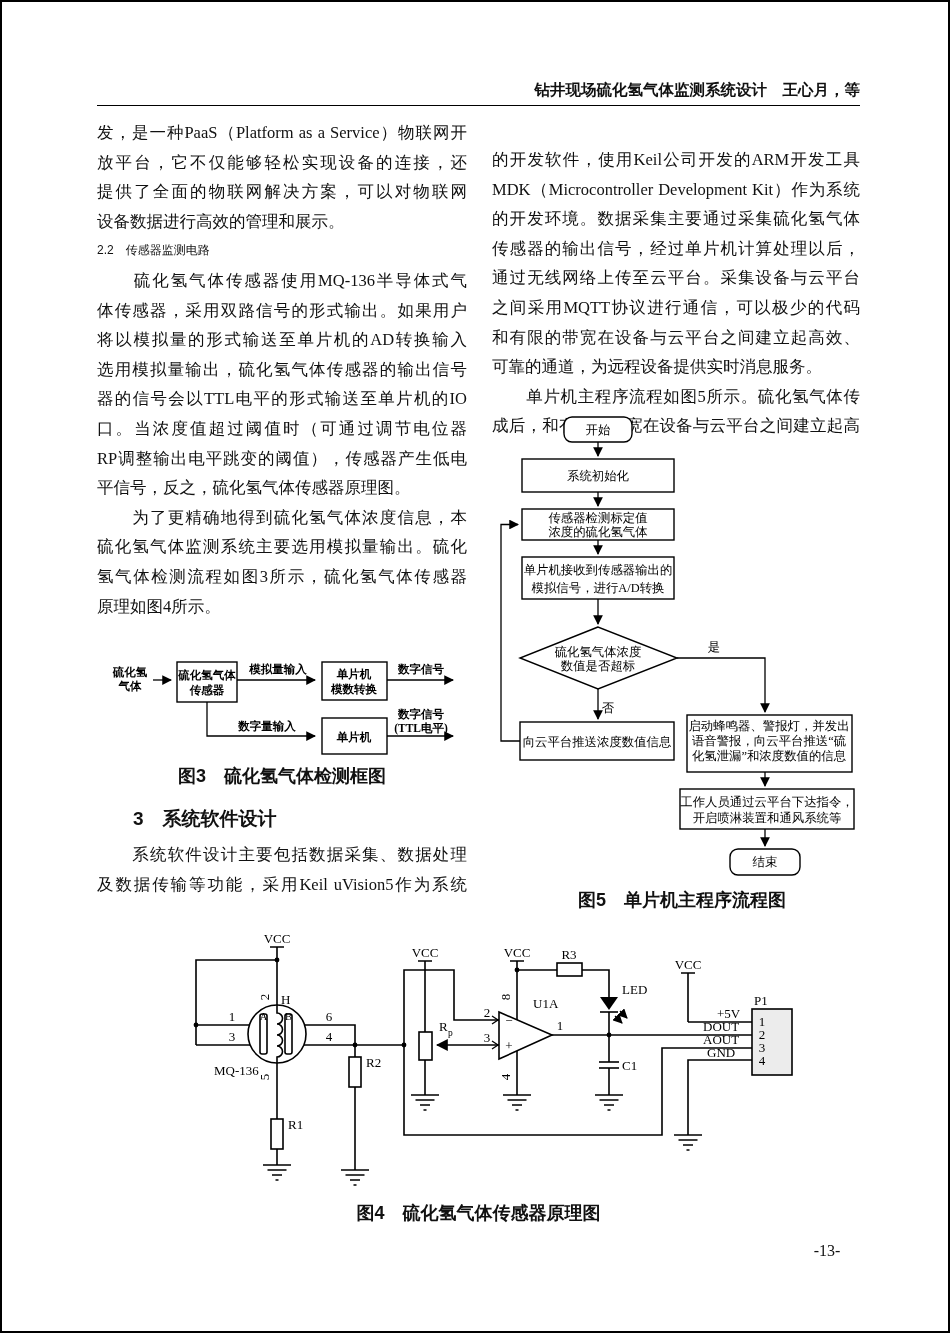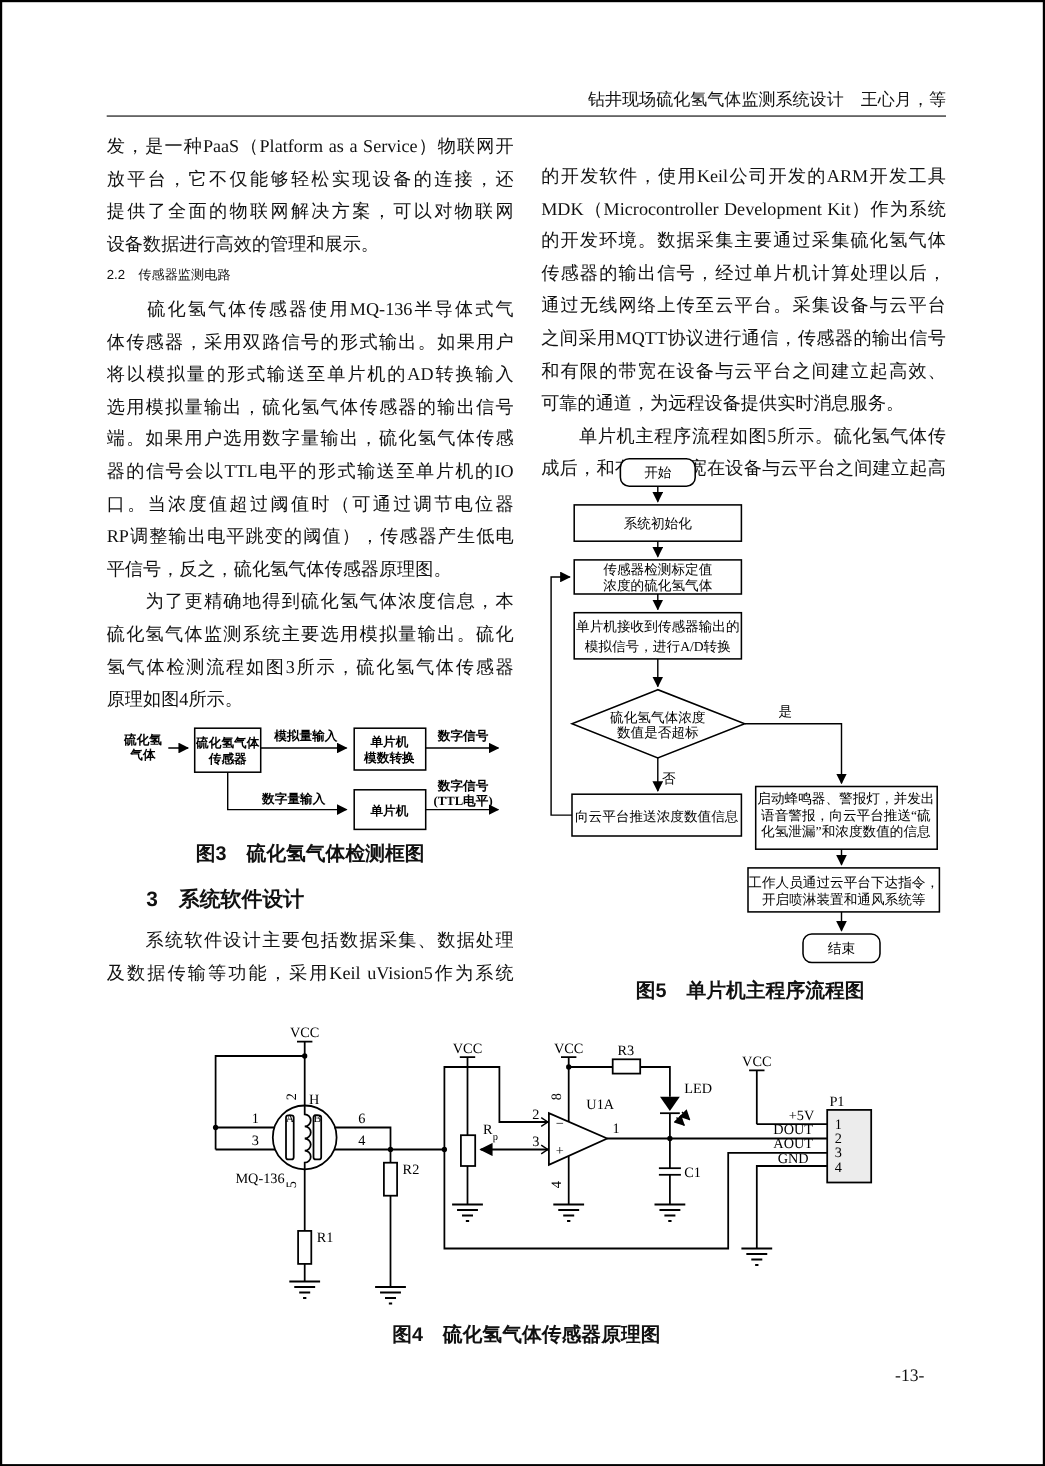--- a/index.html
+++ b/index.html
@@ -1,20 +1,20 @@
 <!DOCTYPE html>
 <html><head>
 <meta charset="utf-8">
 <style>
   html,body{margin:0;padding:0;background:#888;}
   .page{position:relative;width:950px;height:1333px;background:#fff;margin:0 auto;
         border:2px solid #000;box-sizing:border-box;overflow:hidden;
         font-family:"Liberation Serif","DejaVu Serif",serif;color:#111;}
   .hdr{position:absolute;top:78px;left:95px;width:763px;text-align:right;
-       font-family:"Liberation Sans","DejaVu Sans",sans-serif;font-weight:normal;font-size:15.5px;}
+       font-family:"Liberation Sans","DejaVu Sans",sans-serif;font-weight:bold;font-size:15.5px;}
   .hdr-rule{position:absolute;top:103px;left:95px;width:763px;border-top:1.6px solid #000;}
   .col{position:absolute;width:370px;}
   .tline{height:29.6px;line-height:29.6px;font-size:16.5px;overflow:hidden;white-space:nowrap;}
   .just{text-align:justify;text-align-last:justify;white-space:normal;}
   .hline{font-family:"Liberation Sans","DejaVu Sans",sans-serif;font-weight:normal;font-size:12px;}
   .sec-h{position:absolute;left:95px;top:800px;width:370px;height:34px;line-height:34px;
          font-family:"Liberation Sans","DejaVu Sans",sans-serif;font-weight:bold;font-size:19px;margin-left:36px;}
   .cap{position:absolute;text-align:center;font-family:"Liberation Sans","DejaVu Sans",sans-serif;
        font-weight:bold;font-size:18px;}
   .pageno{position:absolute;top:1240px;left:795px;width:60px;text-align:center;font-size:16px;}
@@ -40,37 +40,36 @@
   <div class="col" style="left:95px;top:116px;" id="leftcol">
       <div class="tline just">发，是一种PaaS（Platform as a Service）物联网开</div>
       <div class="tline just">放平台，它不仅能够轻松实现设备的连接，还</div>
       <div class="tline just">提供了全面的物联网解决方案，可以对物联网</div>
       <div class="tline">设备数据进行高效的管理和展示。</div>
       <div class="tline hline">2.2　传感器监测电路</div>
       <div class="tline just">　　硫化氢气体传感器使用MQ-136半导体式气</div>
       <div class="tline just">体传感器，采用双路信号的形式输出。如果用户</div>
       <div class="tline just">将以模拟量的形式输送至单片机的AD转换输入</div>
       <div class="tline just">选用模拟量输出，硫化氢气体传感器的输出信号</div>
-      <div class="tline just">端。如果用户选用数字量输出，硫化氢气体传感</div>
       <div class="tline just">器的信号会以TTL电平的形式输送至单片机的IO</div>
       <div class="tline just">口。当浓度值超过阈值时（可通过调节电位器</div>
       <div class="tline just">RP调整输出电平跳变的阈值），传感器产生低电</div>
       <div class="tline">平信号，反之，硫化氢气体传感器原理图。</div>
       <div class="tline just">　　为了更精确地得到硫化氢气体浓度信息，本</div>
       <div class="tline just">硫化氢气体监测系统主要选用模拟量输出。硫化</div>
       <div class="tline just">氢气体检测流程如图3所示，硫化氢气体传感器</div>
       <div class="tline">原理如图4所示。</div>
     </div>
   <div class="col" style="left:490px;top:111px;width:368px;margin-top:32px;" id="rightcol">
       <div class="tline just">的开发软件，使用Keil公司开发的ARM开发工具</div>
       <div class="tline just">MDK（Microcontroller Development Kit）作为系统</div>
       <div class="tline just">的开发环境。数据采集主要通过采集硫化氢气体</div>
       <div class="tline just">传感器的输出信号，经过单片机计算处理以后，</div>
       <div class="tline just">通过无线网络上传至云平台。采集设备与云平台</div>
-      <div class="tline just">之间采用MQTT协议进行通信，传感器的输出信号</div>
+      <div class="tline just">之间采用MQTT协议进行通信，可以极少的代码</div>
       <div class="tline just">和有限的带宽在设备与云平台之间建立起高效、</div>
       <div class="tline">可靠的通道，为远程设备提供实时消息服务。</div>
       <div class="tline just">　　单片机主程序流程如图5所示。硫化氢气体传感</div>
       <div class="tline just">成后，和有限的带宽在设备与云平台之间建立起高效</div>
     </div>
 
   <svg style="left:95px;top:652px;" width="368" height="106" viewBox="0 0 368 106">
     <defs>
       <marker id="ah" viewBox="0 0 10 10" refX="9" refY="5" markerWidth="7.5" markerHeight="7.5" orient="auto-start-reverse">
         <path d="M0,0L10,5L0,10z" fill="#000"></path>

